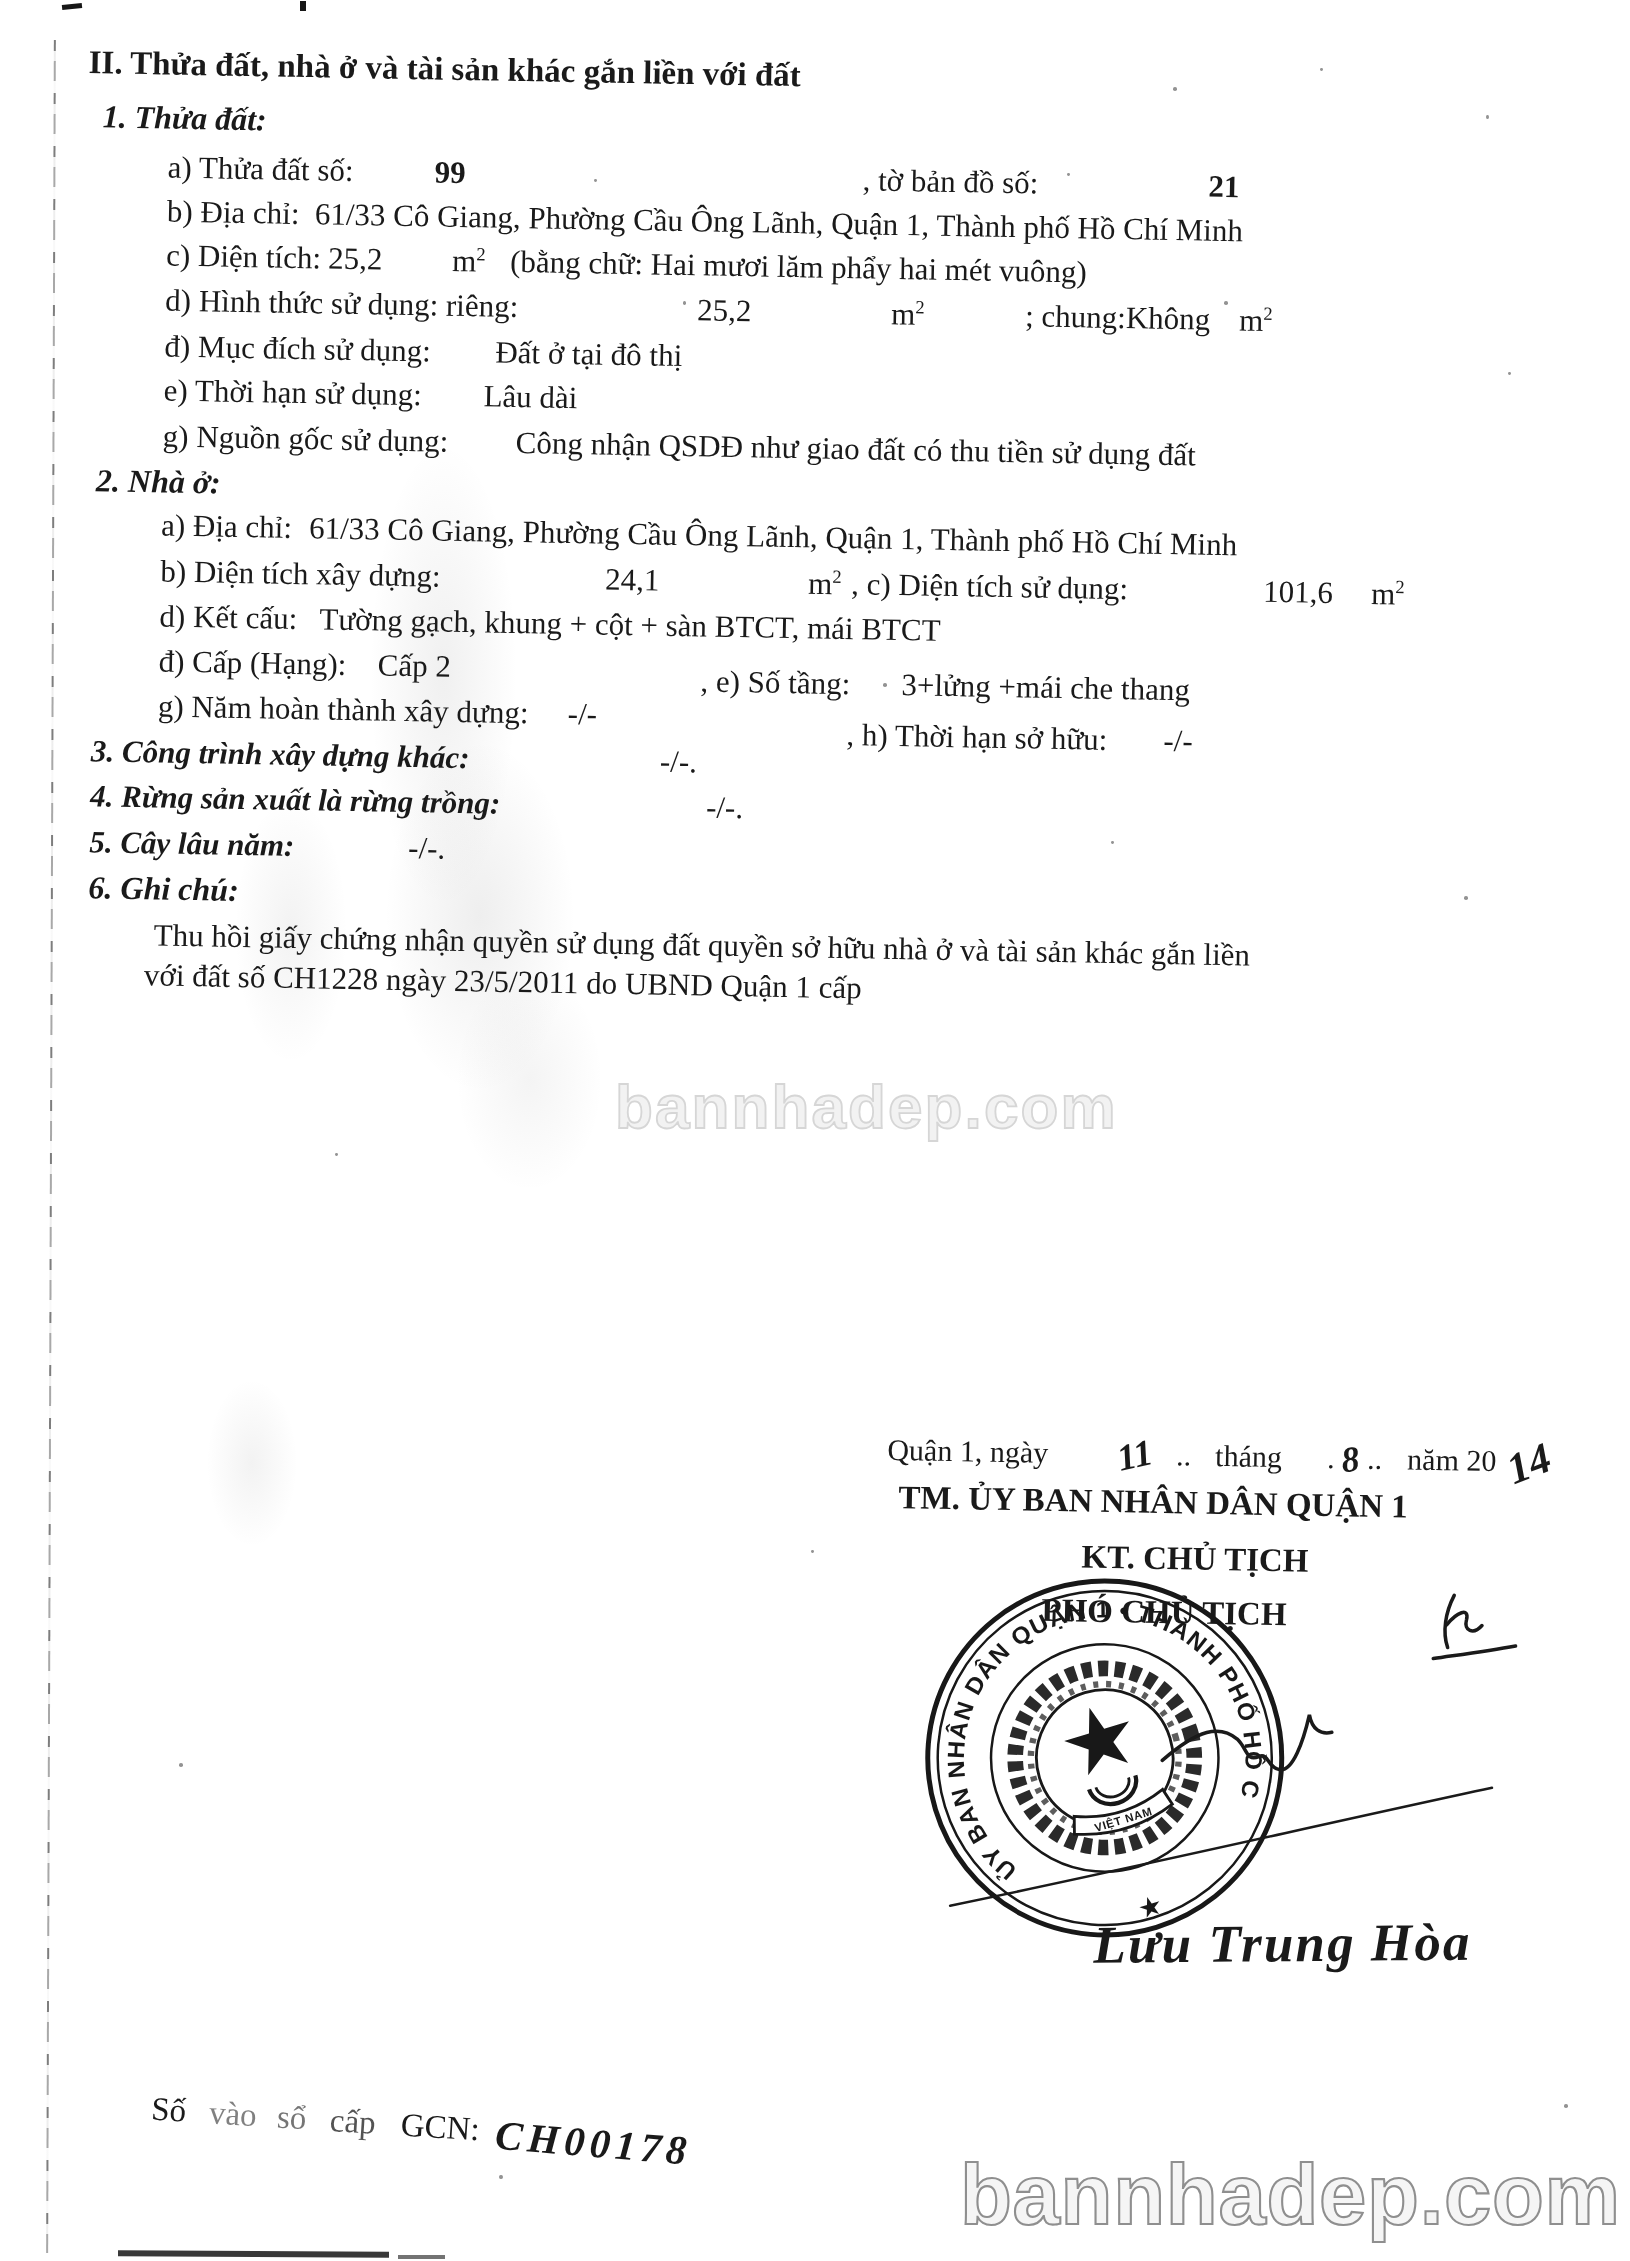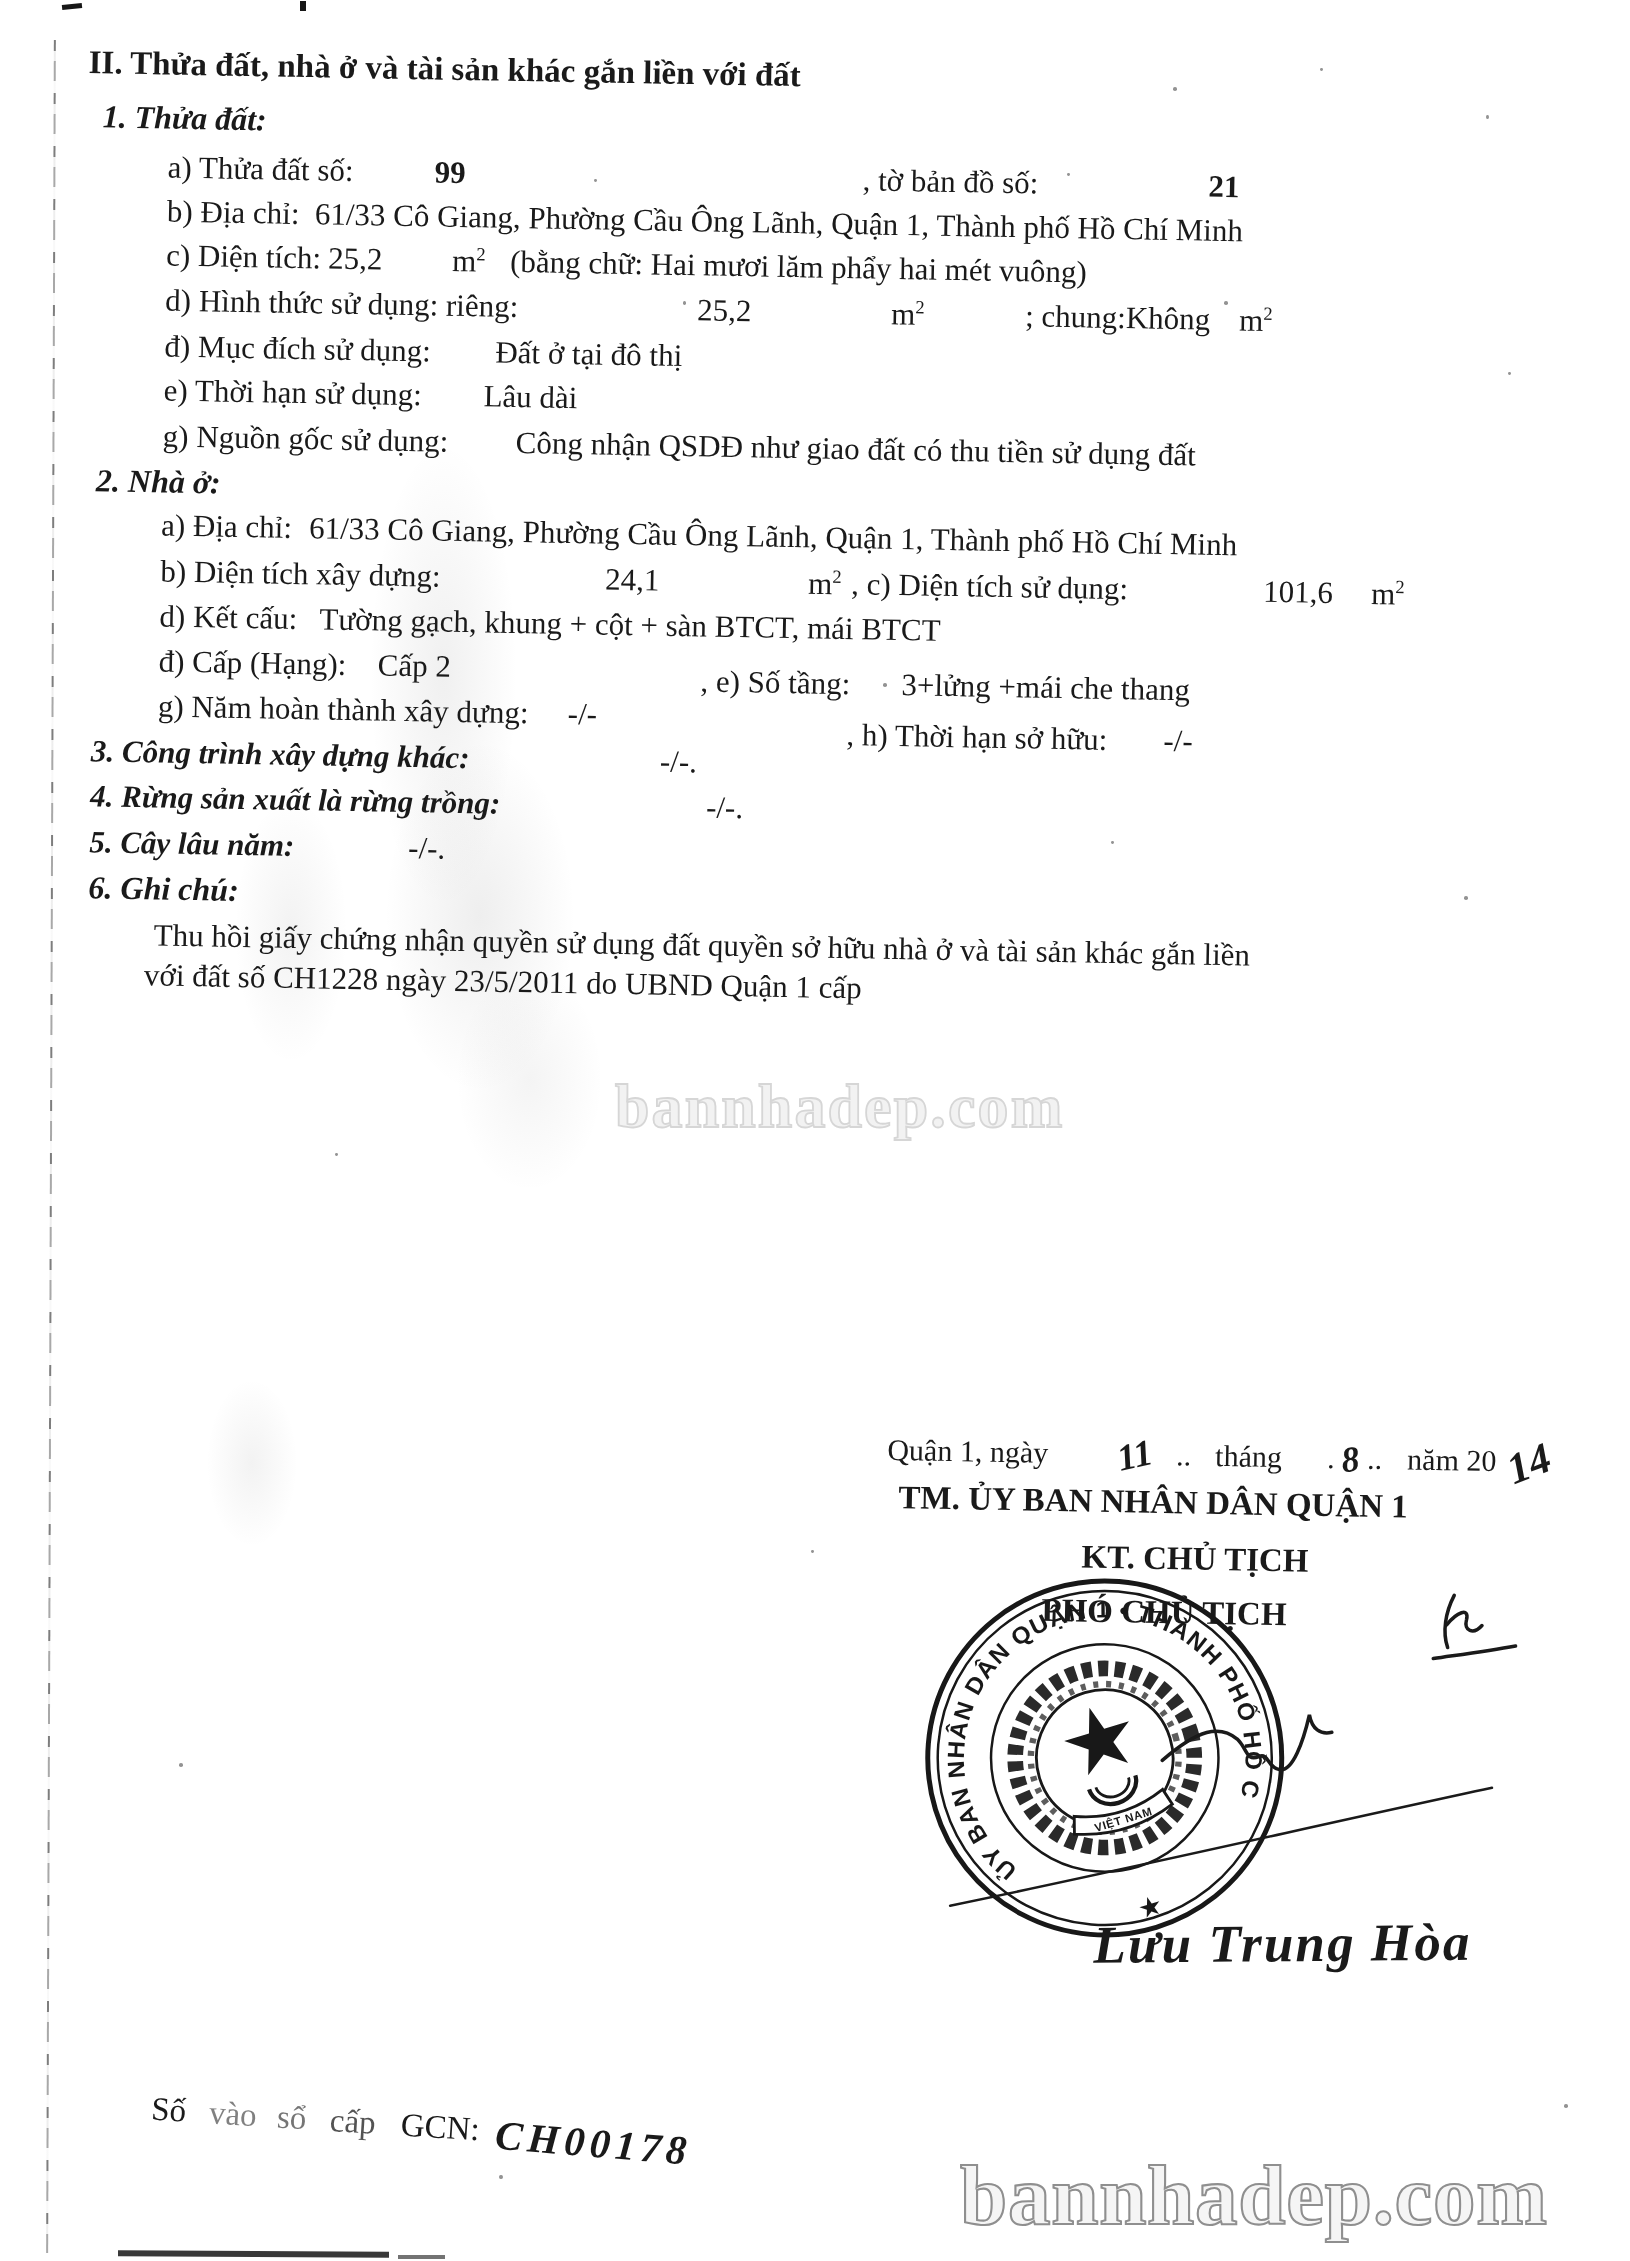--- a/index.html
+++ b/index.html
@@ -14,21 +14,21 @@
   .seg{position:absolute;top:0;white-space:nowrap;}
   .b{font-weight:bold;}
   .bi{font-weight:bold;font-style:italic;}
   .h1{font-size:33px;font-weight:bold;}
   .shead{font-size:32px;font-weight:bold;font-style:italic;}
   sup{font-size:60%;}
   .hw{font-family:"Liberation Serif",serif;font-style:italic;font-weight:700;}
   .sig-block{position:absolute;white-space:nowrap;font-weight:bold;font-size:33px;}
   .name{position:absolute;font-style:italic;font-weight:700;font-size:53px;
     letter-spacing:2.1px;transform:rotate(-1.5deg);}
-  .wm{position:absolute;font-family:Liberation Serif, serif;font-weight:700;white-space:nowrap;}
+  .wm{position:absolute;font-family:Liberation Sans, sans-serif;font-weight:700;white-space:nowrap;}
   .wm-mid{left:615px;top:1071px;font-size:62px;letter-spacing:2.1px;color:#f2f2f2;
     -webkit-text-stroke:1.8px #d6d6d6;}
   .wm-bot{left:960px;top:2146px;font-size:85px;letter-spacing:0.7px;color:#f5f5f5;
     -webkit-text-stroke:2.1px #8f8f8f;}
   .edge-line{position:absolute;left:50px;top:40px;width:2.1px;height:2213px;opacity:.75;
     transform:rotate(.2deg);
     background:repeating-linear-gradient(to bottom,
       rgba(25,25,25,.75) 0 11.4px, rgba(25,25,25,.1) 11.4px 21px,
       rgba(25,25,25,.5) 21px 41px, rgba(25,25,25,.04) 41px 53px);}
   .smudge{position:absolute;border-radius:50%;pointer-events:none;}

